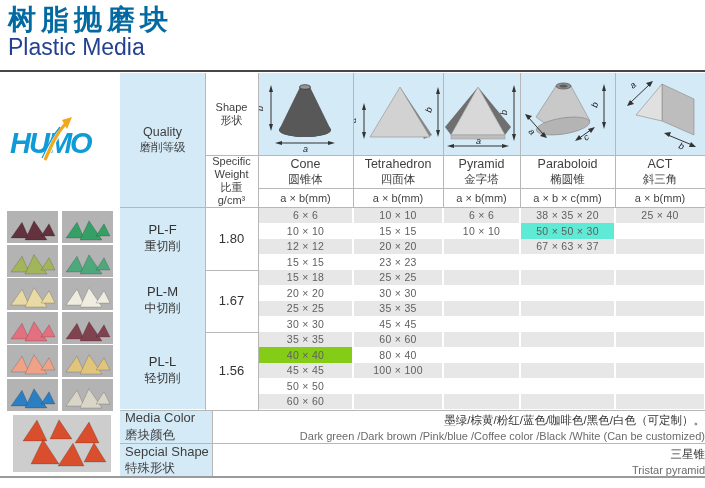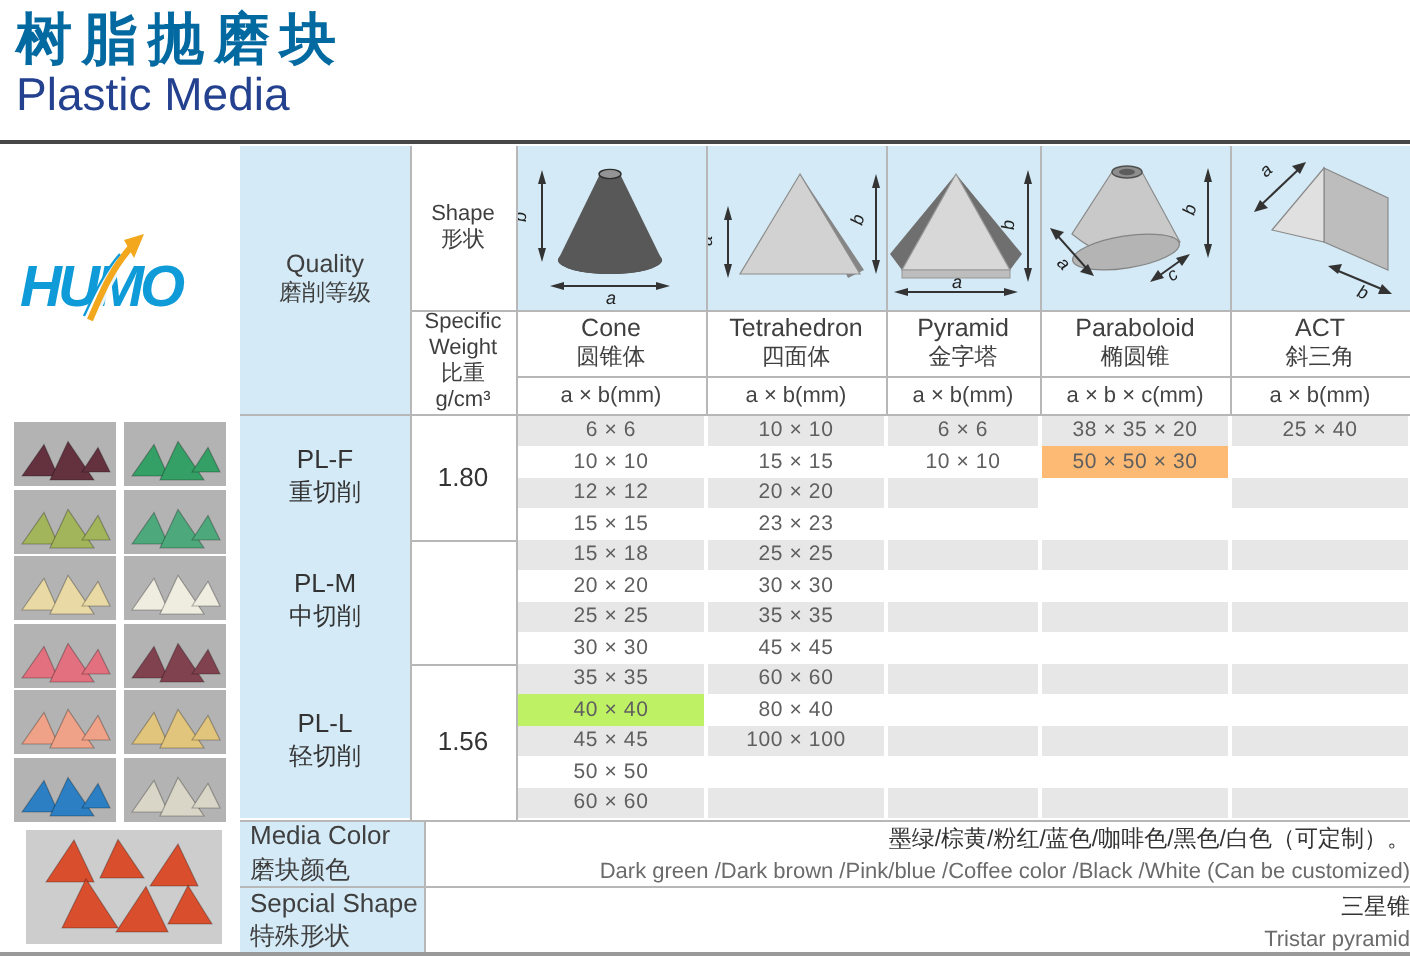--- a/index.html
+++ b/index.html
@@ -218,35 +218,37 @@
     </div>
     <div class="cell wcell" style="left: 206px; top: 207.5px; width: 51px; height: 62px;">1.80</div>
     <div class="dcell" style="left: 259px; top: 207.5px; width: 93px; height: 15.5px; background: rgb(231, 231, 231);">6 × 6</div>
     <div class="dcell" style="left: 354px; top: 207.5px; width: 88px; height: 15.5px; background: rgb(231, 231, 231);">10 × 10</div>
     <div class="dcell" style="left: 444px; top: 207.5px; width: 75px; height: 15.5px; background: rgb(231, 231, 231);">6 × 6</div>
     <div class="dcell" style="left: 521px; top: 207.5px; width: 93px; height: 15.5px; background: rgb(231, 231, 231);">38 × 35 × 20</div>
     <div class="dcell" style="left: 616px; top: 207.5px; width: 88px; height: 15.5px; background: rgb(231, 231, 231);">25 × 40</div>
     <div class="dcell" style="left: 259px; top: 223px; width: 93px; height: 15.5px; background: rgb(255, 255, 255);">10 × 10</div>
     <div class="dcell" style="left: 354px; top: 223px; width: 88px; height: 15.5px; background: rgb(255, 255, 255);">15 × 15</div>
     <div class="dcell" style="left: 444px; top: 223px; width: 75px; height: 15.5px; background: rgb(255, 255, 255);">10 × 10</div>
-    <div class="dcell" style="left: 521px; top: 223px; width: 93px; height: 15.5px; background: #fdba74;">50 × 50 × 30</div>
+    <div class="dcell" style="left: 521px; top: 223px; width: 93px; height: 15.5px; background: #5eead4;">50 × 50 × 30</div>
     <div class="dcell" style="left: 616px; top: 223px; width: 88px; height: 15.5px; background: rgb(255, 255, 255);"></div>
     <div class="dcell" style="left: 259px; top: 238.5px; width: 93px; height: 15.5px; background: rgb(231, 231, 231);">12 × 12</div>
     <div class="dcell" style="left: 354px; top: 238.5px; width: 88px; height: 15.5px; background: rgb(231, 231, 231);">20 × 20</div>
     <div class="dcell" style="left: 444px; top: 238.5px; width: 75px; height: 15.5px; background: rgb(231, 231, 231);"></div>
+    <div class="dcell" style="left: 521px; top: 238.5px; width: 93px; height: 15.5px; background: rgb(231, 231, 231);">67 × 63 × 37</div>
     <div class="dcell" style="left: 616px; top: 238.5px; width: 88px; height: 15.5px; background: rgb(231, 231, 231);"></div>
     <div class="dcell" style="left: 259px; top: 254px; width: 93px; height: 15.5px; background: rgb(255, 255, 255);">15 × 15</div>
     <div class="dcell" style="left: 354px; top: 254px; width: 88px; height: 15.5px; background: rgb(255, 255, 255);">23 × 23</div>
     <div class="dcell" style="left: 444px; top: 254px; width: 75px; height: 15.5px; background: rgb(255, 255, 255);"></div>
     <div class="dcell" style="left: 521px; top: 254px; width: 93px; height: 15.5px; background: rgb(255, 255, 255);"></div>
     <div class="dcell" style="left: 616px; top: 254px; width: 88px; height: 15.5px; background: rgb(255, 255, 255);"></div>
     <div class="cell blue qcell" style="left: 120px; top: 269.5px; width: 85px; height: 62px;">
       <div class="g-en" style="">PL-M</div>
       <div class="g-zh" style="">中切削</div>
     </div>
+    <div class="cell wcell" style="left: 206px; top: 269.5px; width: 51px; height: 62px;">1.67</div>
     <div class="dcell" style="left: 259px; top: 269.5px; width: 93px; height: 15.5px; background: rgb(231, 231, 231);">15 × 18</div>
     <div class="dcell" style="left: 354px; top: 269.5px; width: 88px; height: 15.5px; background: rgb(231, 231, 231);">25 × 25</div>
     <div class="dcell" style="left: 444px; top: 269.5px; width: 75px; height: 15.5px; background: rgb(231, 231, 231);"></div>
     <div class="dcell" style="left: 521px; top: 269.5px; width: 93px; height: 15.5px; background: rgb(231, 231, 231);"></div>
     <div class="dcell" style="left: 616px; top: 269.5px; width: 88px; height: 15.5px; background: rgb(231, 231, 231);"></div>
     <div class="dcell" style="left: 259px; top: 285px; width: 93px; height: 15.5px; background: rgb(255, 255, 255);">20 × 20</div>
     <div class="dcell" style="left: 354px; top: 285px; width: 88px; height: 15.5px; background: rgb(255, 255, 255);">30 × 30</div>
     <div class="dcell" style="left: 444px; top: 285px; width: 75px; height: 15.5px; background: rgb(255, 255, 255);"></div>
     <div class="dcell" style="left: 521px; top: 285px; width: 93px; height: 15.5px; background: rgb(255, 255, 255);"></div>
     <div class="dcell" style="left: 616px; top: 285px; width: 88px; height: 15.5px; background: rgb(255, 255, 255);"></div>
@@ -263,21 +265,21 @@
     <div class="cell blue qcell" style="left: 120px; top: 331.5px; width: 85px; height: 77.5px;">
       <div class="g-en" style="">PL-L</div>
       <div class="g-zh" style="">轻切削</div>
     </div>
     <div class="cell wcell" style="left: 206px; top: 331.5px; width: 51px; height: 77.5px;">1.56</div>
     <div class="dcell" style="left: 259px; top: 331.5px; width: 93px; height: 15.5px; background: rgb(231, 231, 231);">35 × 35</div>
     <div class="dcell" style="left: 354px; top: 331.5px; width: 88px; height: 15.5px; background: rgb(231, 231, 231);">60 × 60</div>
     <div class="dcell" style="left: 444px; top: 331.5px; width: 75px; height: 15.5px; background: rgb(231, 231, 231);"></div>
     <div class="dcell" style="left: 521px; top: 331.5px; width: 93px; height: 15.5px; background: rgb(231, 231, 231);"></div>
     <div class="dcell" style="left: 616px; top: 331.5px; width: 88px; height: 15.5px; background: rgb(231, 231, 231);"></div>
-    <div class="dcell" style="left: 259px; top: 347px; width: 93px; height: 15.5px; background: #bef264;">40 × 40</div>
+    <div class="dcell" style="left: 259px; top: 347px; width: 93px; height: 15.5px; background: #84cc16;">40 × 40</div>
     <div class="dcell" style="left: 354px; top: 347px; width: 88px; height: 15.5px; background: rgb(255, 255, 255);">80 × 40</div>
     <div class="dcell" style="left: 444px; top: 347px; width: 75px; height: 15.5px; background: rgb(255, 255, 255);"></div>
     <div class="dcell" style="left: 521px; top: 347px; width: 93px; height: 15.5px; background: rgb(255, 255, 255);"></div>
     <div class="dcell" style="left: 616px; top: 347px; width: 88px; height: 15.5px; background: rgb(255, 255, 255);"></div>
     <div class="dcell" style="left: 259px; top: 362.5px; width: 93px; height: 15.5px; background: rgb(231, 231, 231);">45 × 45</div>
     <div class="dcell" style="left: 354px; top: 362.5px; width: 88px; height: 15.5px; background: rgb(231, 231, 231);">100 × 100</div>
     <div class="dcell" style="left: 444px; top: 362.5px; width: 75px; height: 15.5px; background: rgb(231, 231, 231);"></div>
     <div class="dcell" style="left: 521px; top: 362.5px; width: 93px; height: 15.5px; background: rgb(231, 231, 231);"></div>
     <div class="dcell" style="left: 616px; top: 362.5px; width: 88px; height: 15.5px; background: rgb(231, 231, 231);"></div>
     <div class="dcell" style="left: 259px; top: 378px; width: 93px; height: 15.5px; background: rgb(255, 255, 255);">50 × 50</div>

